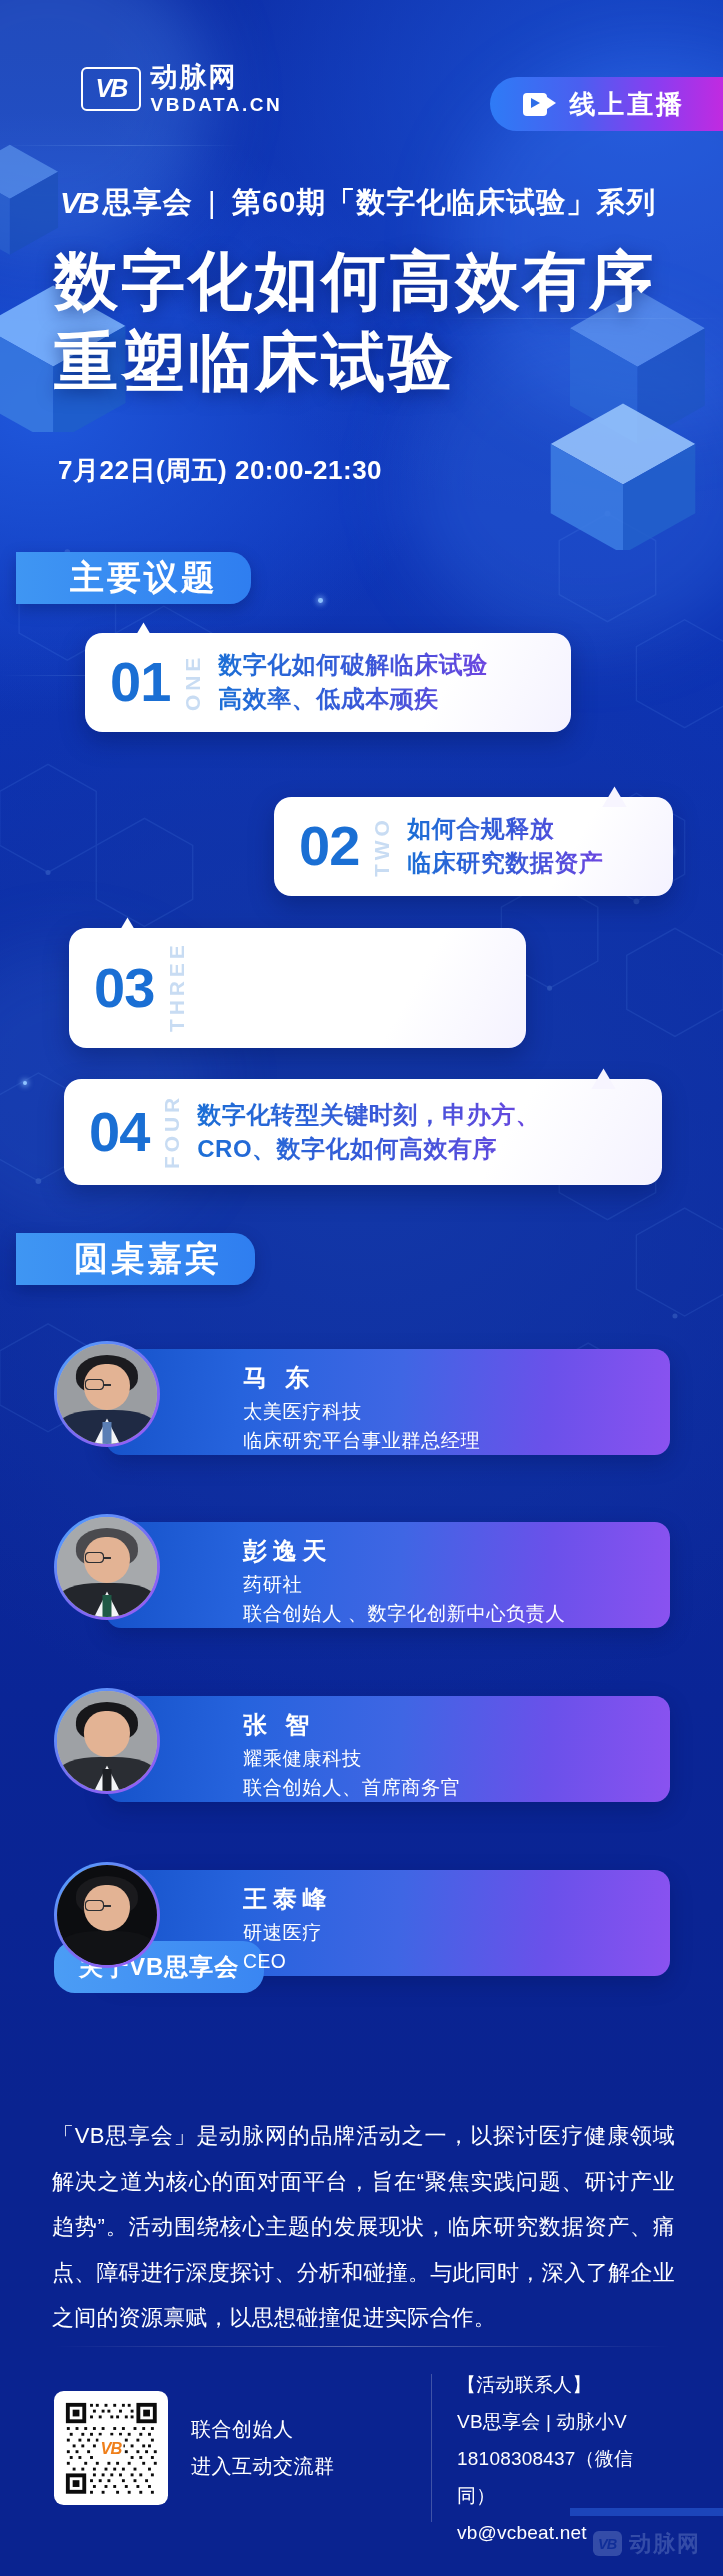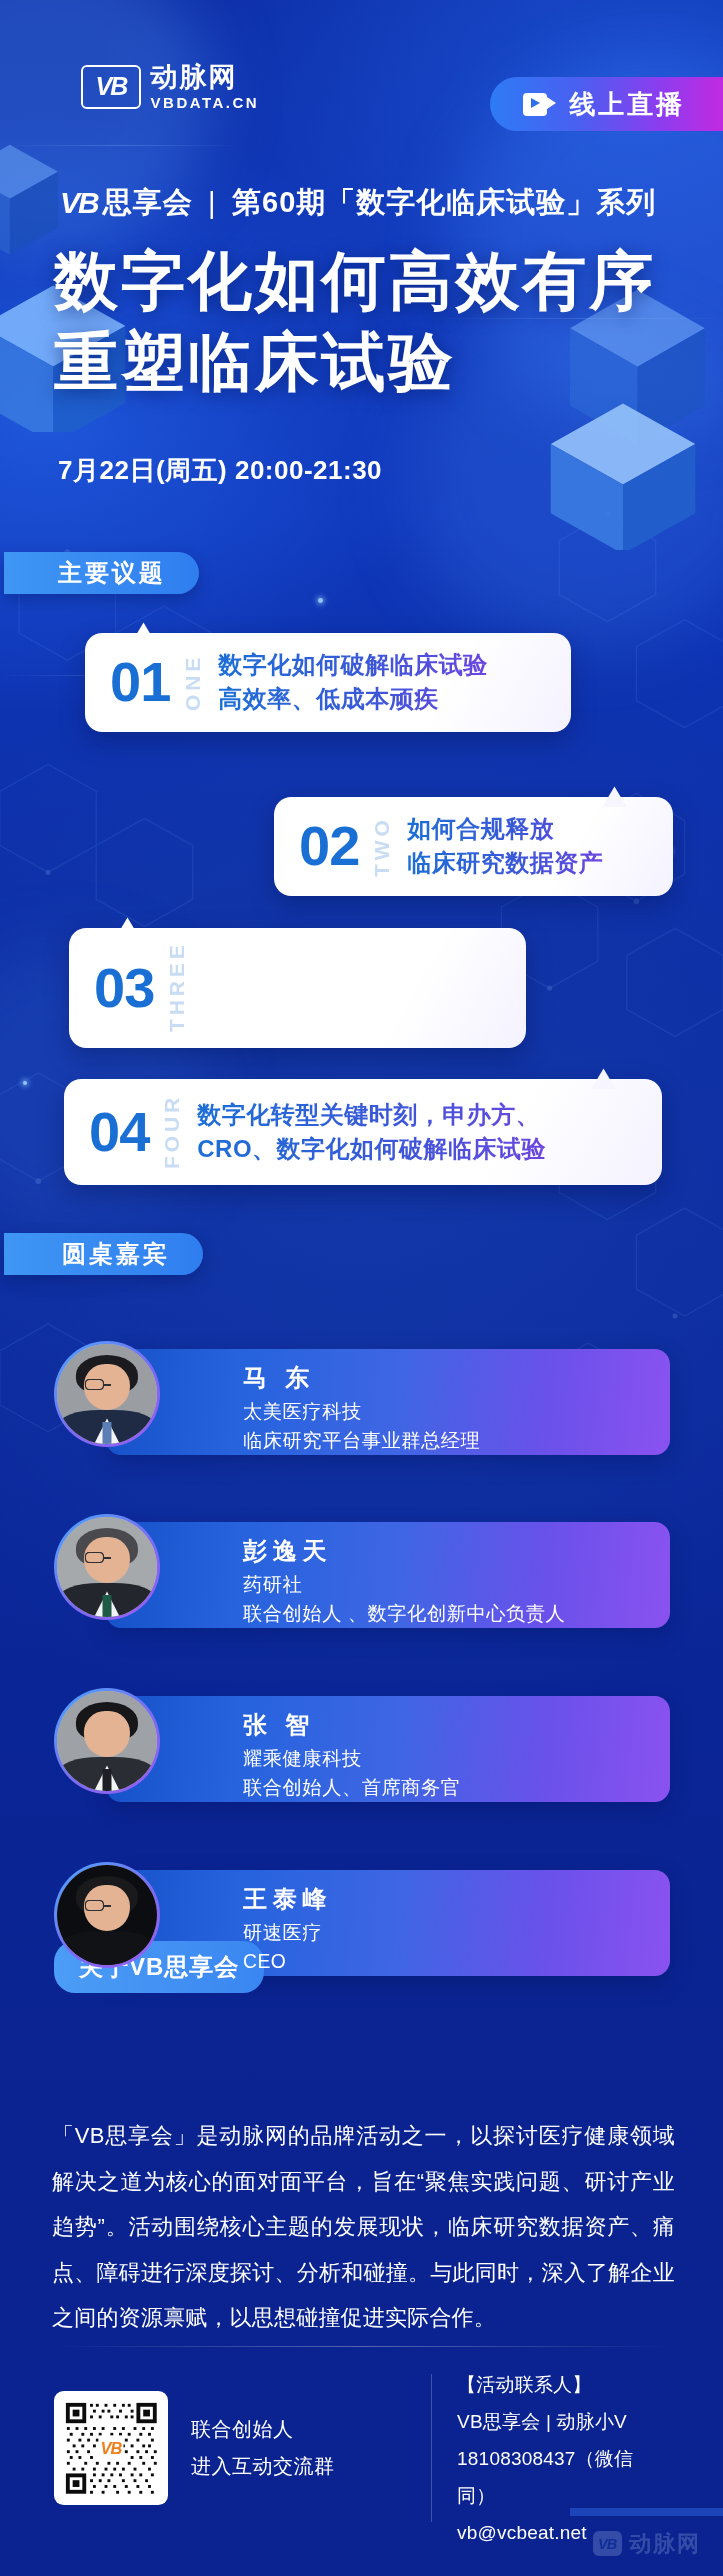--- a/index.html
+++ b/index.html
@@ -33,21 +33,21 @@
   
   .logo-row { position: absolute; left: 81px; top: 64px; display: flex; align-items: center; gap: 9.6px; }
   .logo-box {
     width: 60px; height: 44px; border: 2.9px solid #fff; border-radius: 5.8px;
     display: flex; align-items: center; justify-content: center;
     font-weight: 700; font-size: 25px; color: #fff; letter-spacing: -1.9px;
     font-style: italic;
   }
   .logo-text { color: #fff; line-height: 1; }
   .logo-cn { font-size: 27px; font-weight: 700; letter-spacing: 1.9px; }
-  .logo-en { font-size: 15px; font-weight: 700; letter-spacing: 2.5px; margin-top: 3.9px; text-align: right; }
+  .logo-en { font-size: 19px; font-weight: 700; letter-spacing: 2.5px; margin-top: 3.9px; text-align: right; }
 
   .live-badge {
     position: absolute; right: 0; top: 77px;
     height: 54px; padding: 0 39px 0 33px;
     border-radius: 27px 0 0 27px;
     background: linear-gradient(90deg, #2e7bf6 0%, #4a5ff0 38%, #8b3df0 72%, #c22ae0 100%);
     display: flex; align-items: center; gap: 13.5px;
   }
   .cam-icon { width: 33px; height: 23px; position: relative; }
   .cam-icon .body {
@@ -84,26 +84,26 @@
   }
   .main-title div { white-space: nowrap; }
 
   .date-line {
     position: absolute; left: 58px; top: 453px;
     color: #fff; font-size: 26px; font-weight: 700; letter-spacing: 0.5px;
   }
 
   
   .sec-pill {
-    position: absolute; left: 4px;
-    height: 42px; padding: 0 33px 0 54px;
+    position: absolute; left: 16px;
+    height: 52px; padding: 0 33px 0 54px;
     border-radius: 0 21px 21px 0;
     background: linear-gradient(90deg, #3f96f3 0%, #2f7ef0 100%);
     display: flex; align-items: center;
-    color: #fff; font-size: 24px; font-weight: 700; letter-spacing: 2.9px;
+    color: #fff; font-size: 34px; font-weight: 700; letter-spacing: 2.9px;
     box-shadow: 0 5.8px 15.4px rgba(5,22,90,.35);
   }
   .sec-pill.wide { padding-left: 58px; }
 
   
   .topic {
     position: absolute;
     background: linear-gradient(120deg, #ffffff 0%, #ffffff 72%, #f4f2ff 100%);
     border-radius: 17.4px;
     box-shadow: 0 9.6px 25px rgba(3,16,78,.35);
@@ -347,21 +347,21 @@
   <div class="topic notch-left" style="left:69px; top:928px; width:457px;">
     <span class="num">03</span>
     <span class="word">THREE</span>
   </div>
 
   <div class="topic notch-right" style="left:64px; top:1079px; width:598px;">
     <span class="num">04</span>
     <span class="word">FOUR</span>
     <span class="txt">
       <div>数字化转型关键时刻，申办方、</div>
-      <div>CRO、数字化如何破解临床试验</div>
+      <div>CRO、数字化如何高效有序</div>
     </span>
   </div>
 
   <div class="sec-pill wide" style="top:1233px;">圆桌嘉宾</div>
 
   <div class="speaker" style="top:1349px;">
     <div class="card"></div>
     <div class="avatar-ring">
       <div class="photo">
         <div class="face">

